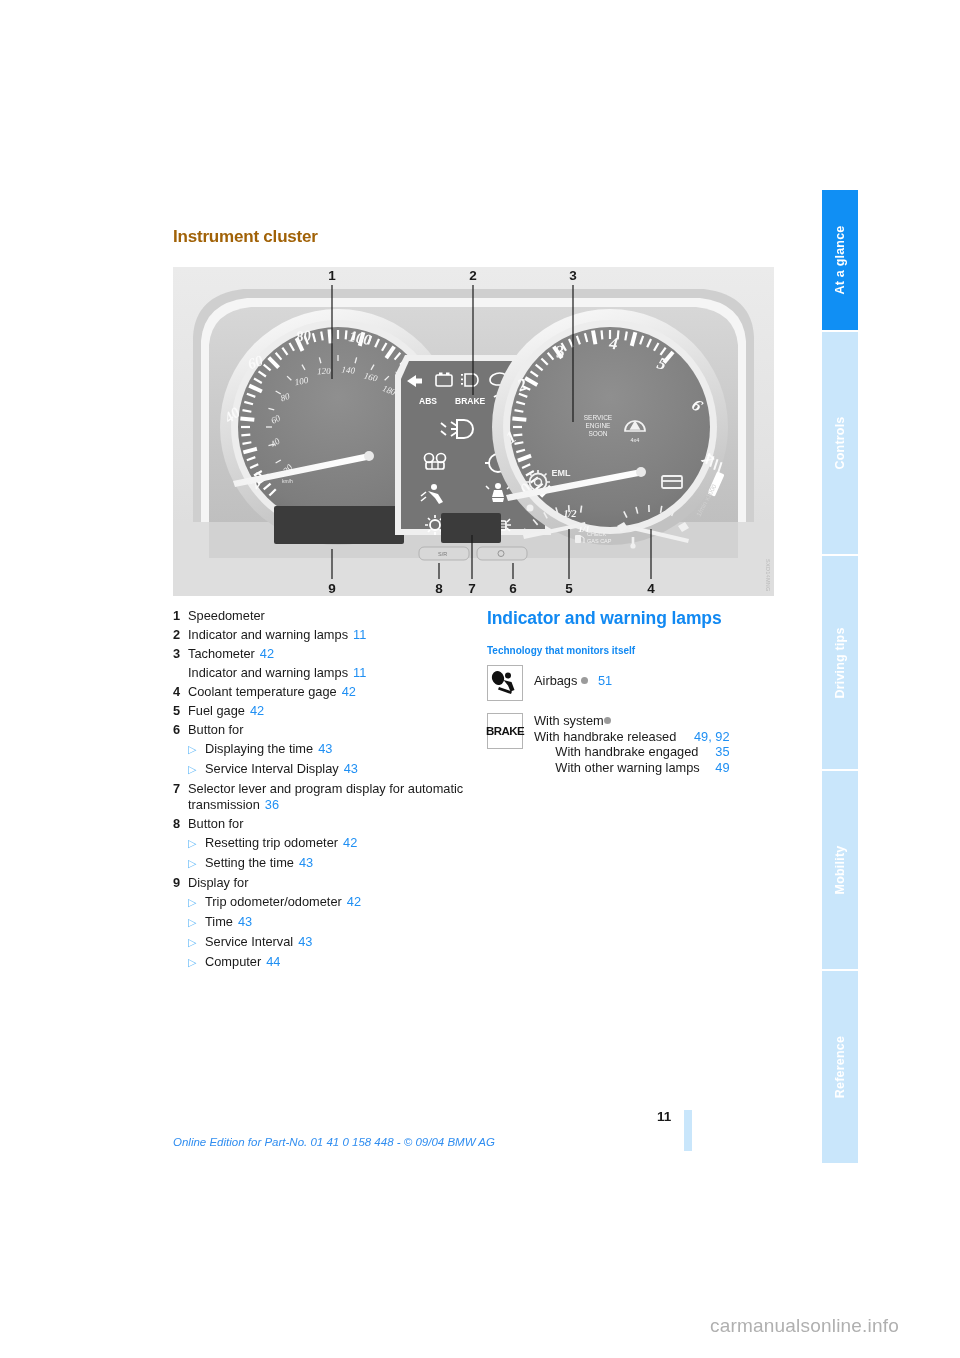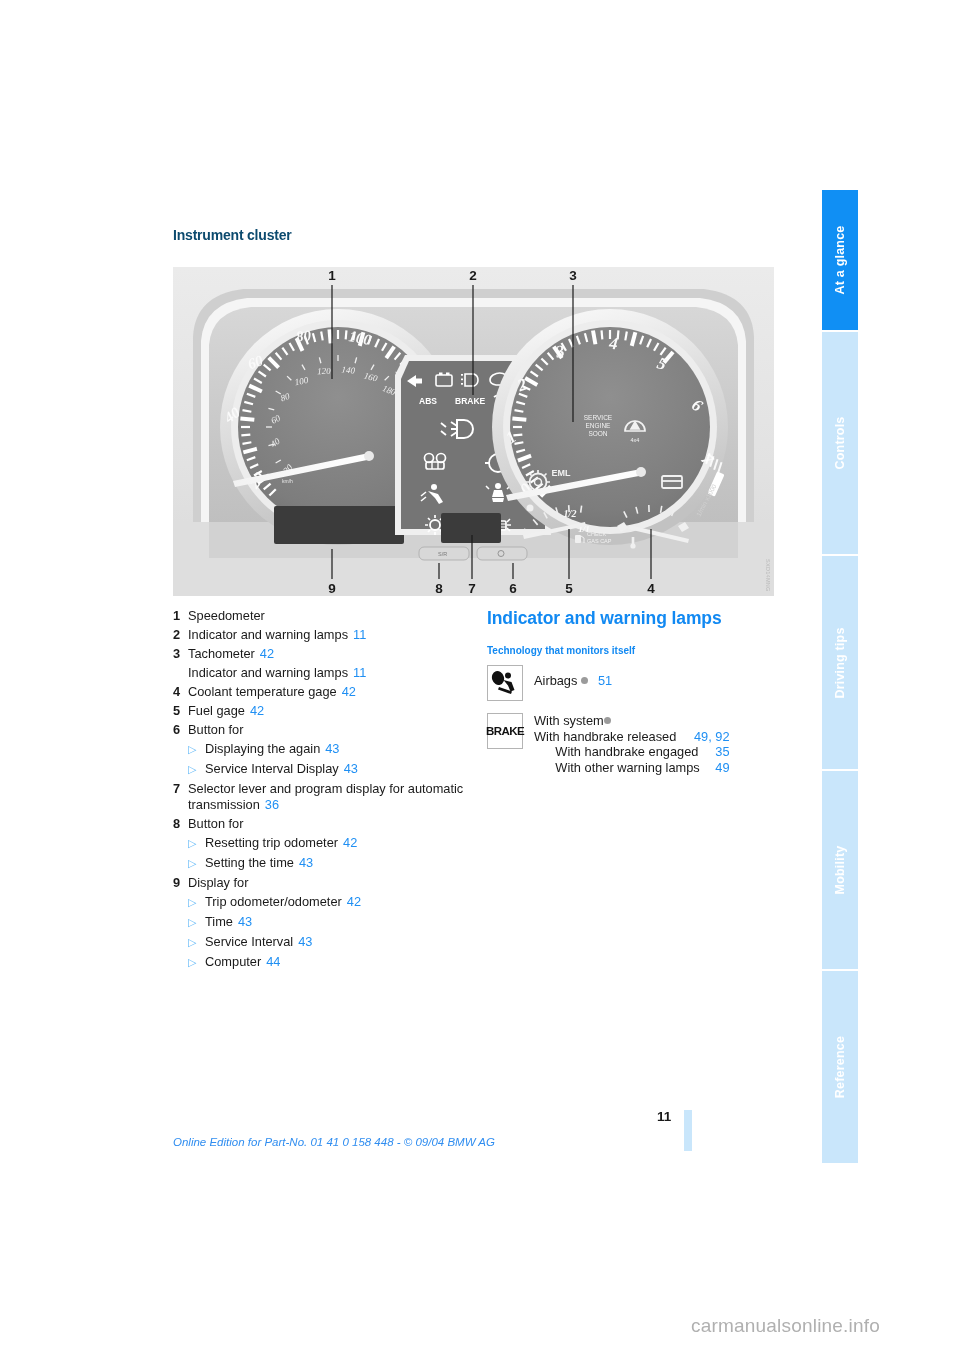--- a/index.html
+++ b/index.html
@@ -53,23 +53,23 @@
     left: 0;
     top: 0;
     width: 822px;
     height: 1358px;
   }
 
   #title {
     position: absolute;
     left: 173px;
     top: 227px;
-    font-size: 14px;
+    font-size: 17px;
     font-weight: bold;
-    color: #0c4a6e;
+    color: #a16207;
     letter-spacing: -0.2px;
   }
 
   
   #figure {
     position: absolute;
     left: 173px;
     top: 267px;
     width: 601px;
     height: 329px;
@@ -225,21 +225,21 @@
   #footnote {
     position: absolute;
     left: 173px;
     top: 1136px;
     font-size: 11.5px;
     color: #2f8df0;
     font-style: italic;
   }
   #watermark {
     position: absolute;
-    left: 691px;
+    left: 710px;
     top: 1315px;
     font-size: 19px;
     color: #b0b0b0;
     letter-spacing: 0.2px;
   }
 </style>
 </head>
 <body>
 
 <div id="sidebar">
@@ -689,21 +689,21 @@
       <div class="lrow">
         <span class="lnum">5</span>
         <span class="ltext"><span>Fuel gage</span><span class="sp"></span><span class="pg">42</span></span>
       </div>
       <div class="lrow">
         <span class="lnum">6</span>
         <span class="ltext"><span>Button for</span></span>
       </div>
       <div class="subrow">
         <span class="tri">▷</span>
-        <span class="ltext"><span>Displaying the again</span><span class="sp"></span><span class="pg">43</span></span>
+        <span class="ltext"><span>Displaying the time</span><span class="sp"></span><span class="pg">43</span></span>
       </div>
       <div class="subrow">
         <span class="tri">▷</span>
         <span class="ltext"><span>Service Interval Display</span><span class="sp"></span><span class="pg">43</span></span>
       </div>
       <div class="lrow">
         <span class="lnum">7</span>
         <span class="ltext"><span>Selector lever and program display for automatic transmission</span><span class="sp"></span><span class="pg">36</span></span>
       </div>
       <div class="lrow">

